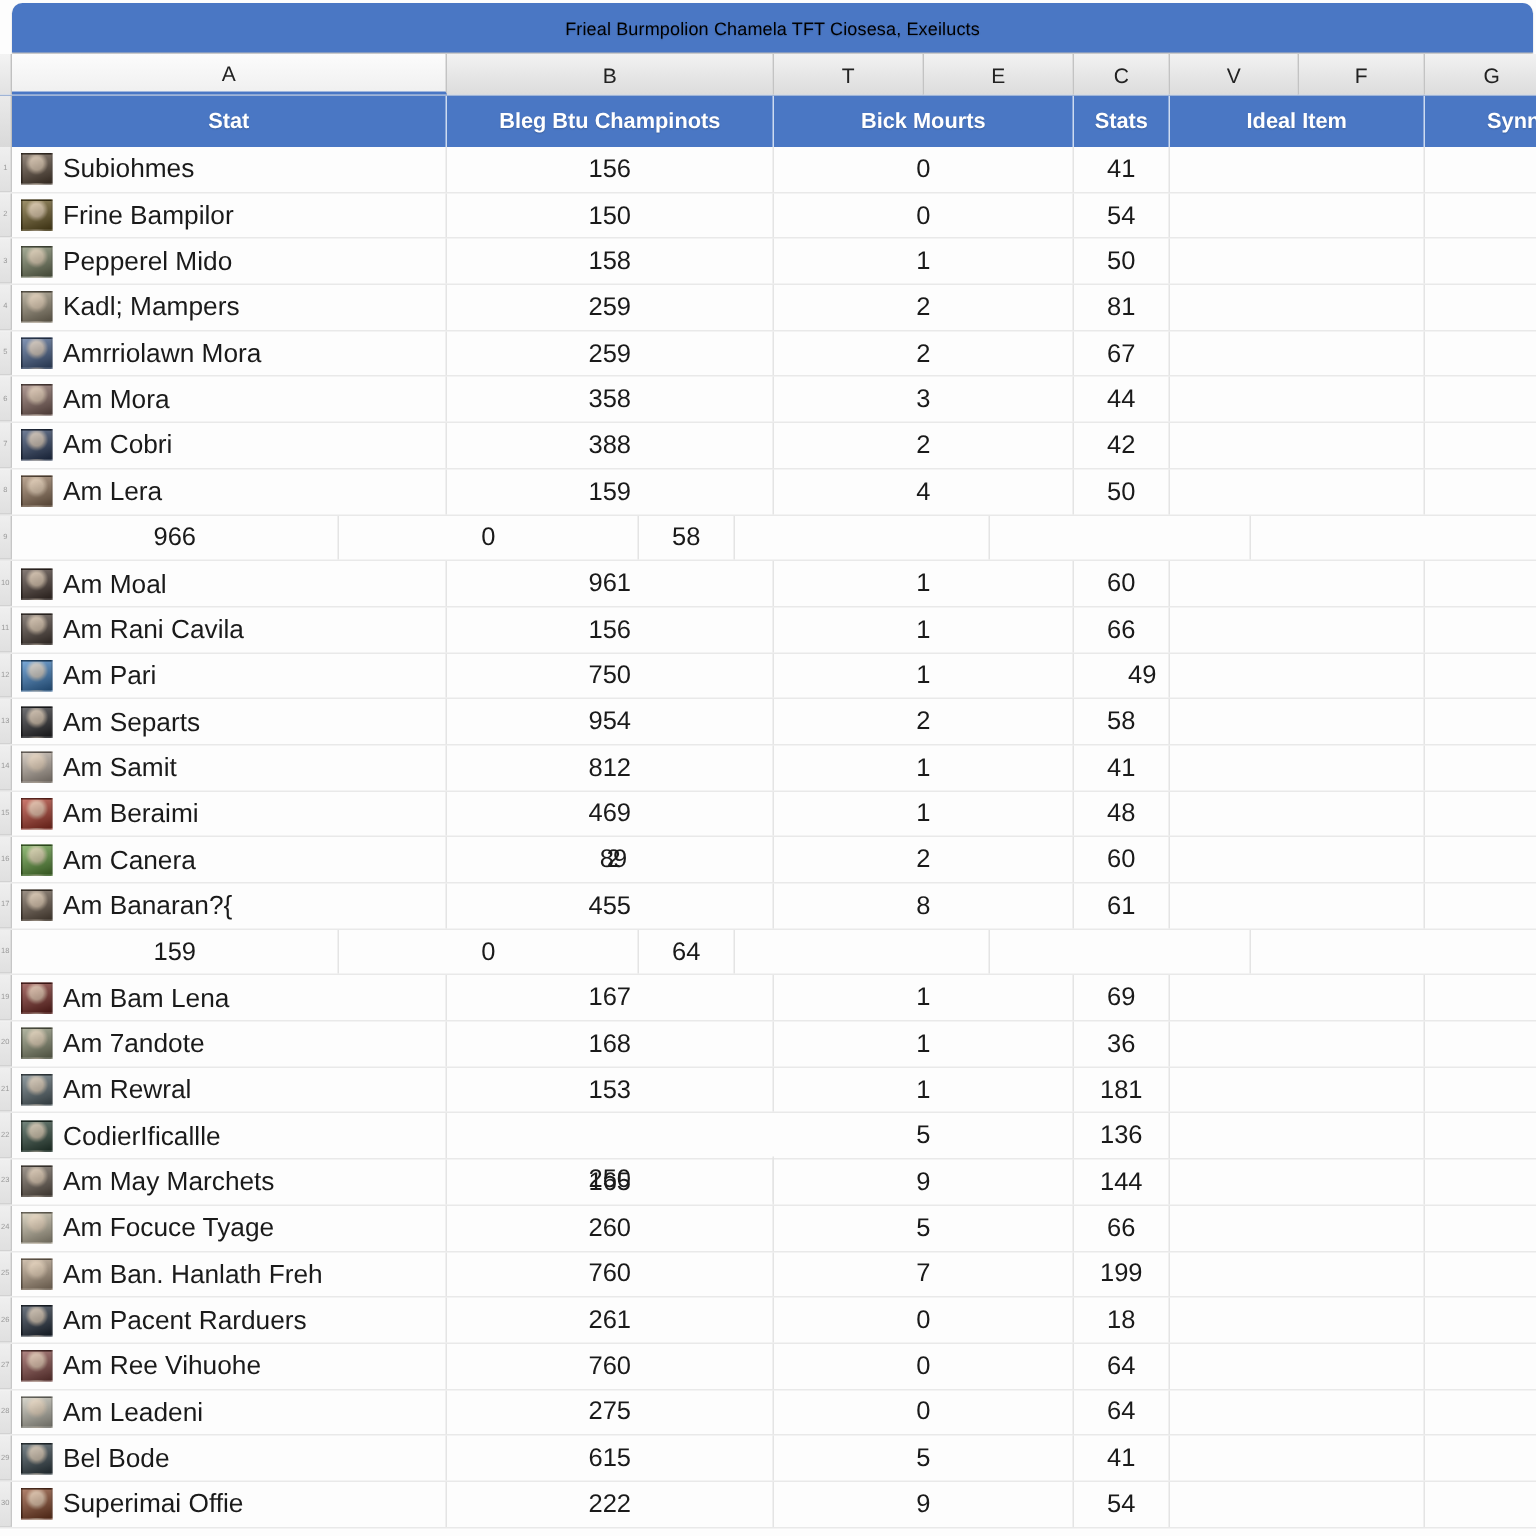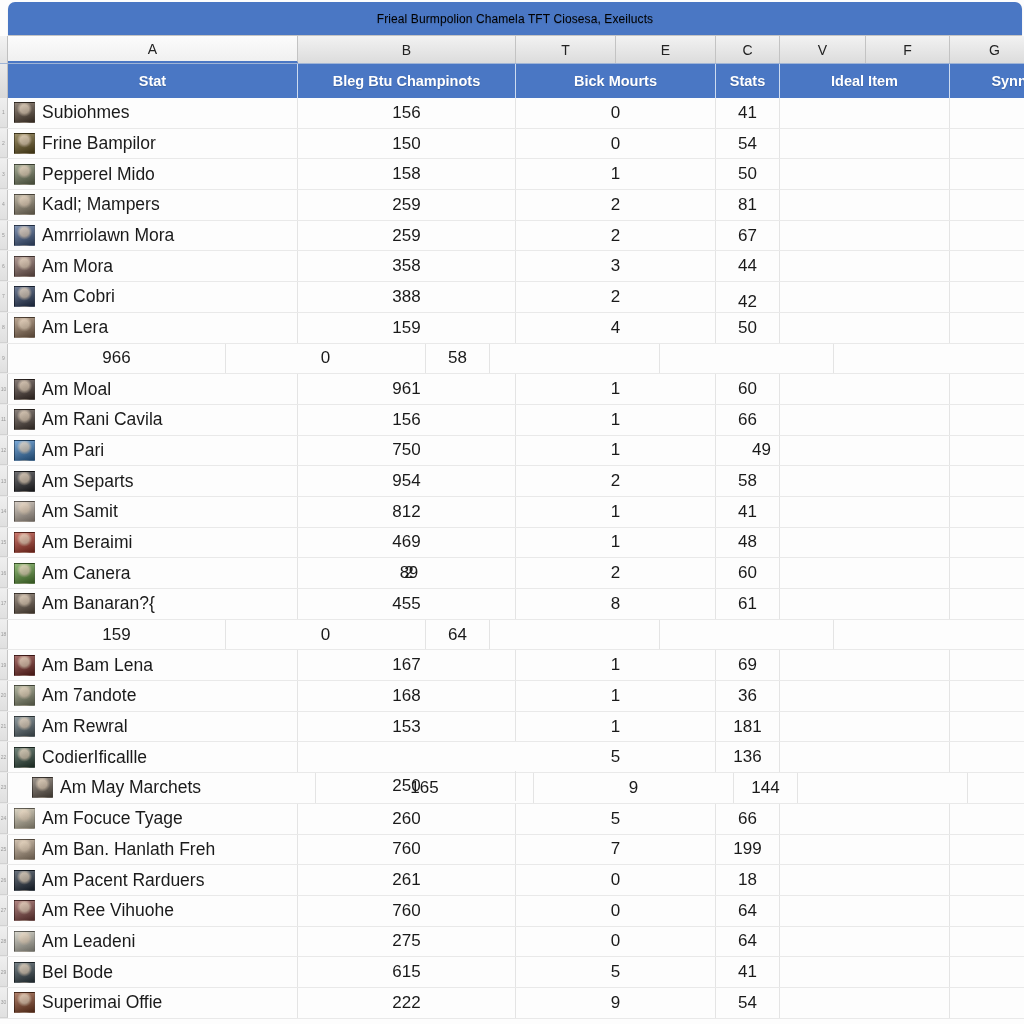--- a/index.html
+++ b/index.html
@@ -279,21 +279,21 @@
         <div class="cell name" style="width: 290px; flex: 0 0 290px;">
           <div class="thumb" style="background: linear-gradient(160deg, rgba(255, 255, 255, 0.32), rgba(0, 0, 0, 0.45)), radial-gradient(circle at 50% 32%, rgba(255, 228, 196, 0.75) 0px, rgba(255, 228, 196, 0.75) 26%, rgba(0, 0, 0, 0) 48%) rgb(44, 63, 99);"></div>
           <span>Am Cobri</span>
         </div>
         <div class="cell num" style="width: 218px; flex: 0 0 218px;">
           <span>388</span>
         </div>
         <div class="cell num" style="width: 200px; flex: 0 0 200px;">
           <span>2</span>
         </div>
-        <div class="cell num" style="width: 64px; flex: 0 0 64px; align-items: flex-end;">
+        <div class="cell num" style="width: 64px; flex: 0 0 64px;">
           <span>42</span>
         </div>
         <div class="cell blank" style="width: 170px; flex: 0 0 170px;">
           <span></span>
         </div>
         <div class="cell right" style="width: 174px; flex: 0 0 174px;"></div>
       </div>
       <div class="row">
         <div class="rowgutter">8</div>
         <div class="cell name" style="width: 290px; flex: 0 0 290px;">
@@ -581,21 +581,21 @@
         <div class="cell num" style="width: 64px; flex: 0 0 64px;">
           <span>136</span>
         </div>
         <div class="cell blank" style="width: 170px; flex: 0 0 170px;">
           <span></span>
         </div>
         <div class="cell right" style="width: 174px; flex: 0 0 174px;"></div>
       </div>
       <div class="row">
         <div class="rowgutter">23</div>
-        <div class="cell name" style="width: 290px; flex: 0 0 290px; margin-left: 18px;">
+        <div class="cell name" style="width: 290px; flex: 0 0 290px;">
           <div class="thumb" style="background: linear-gradient(160deg, rgba(255, 255, 255, 0.32), rgba(0, 0, 0, 0.45)), radial-gradient(circle at 50% 32%, rgba(255, 228, 196, 0.75) 0px, rgba(255, 228, 196, 0.75) 26%, rgba(0, 0, 0, 0) 48%) rgb(110, 98, 86);"></div>
           <span>Am May Marchets</span>
         </div>
         <div class="cell num" style="width: 218px; flex: 0 0 218px;">
           <span>165</span>
         </div>
         <div class="cell num" style="width: 200px; flex: 0 0 200px;">
           <span>9</span>
         </div>
         <div class="cell num" style="width: 64px; flex: 0 0 64px;">

